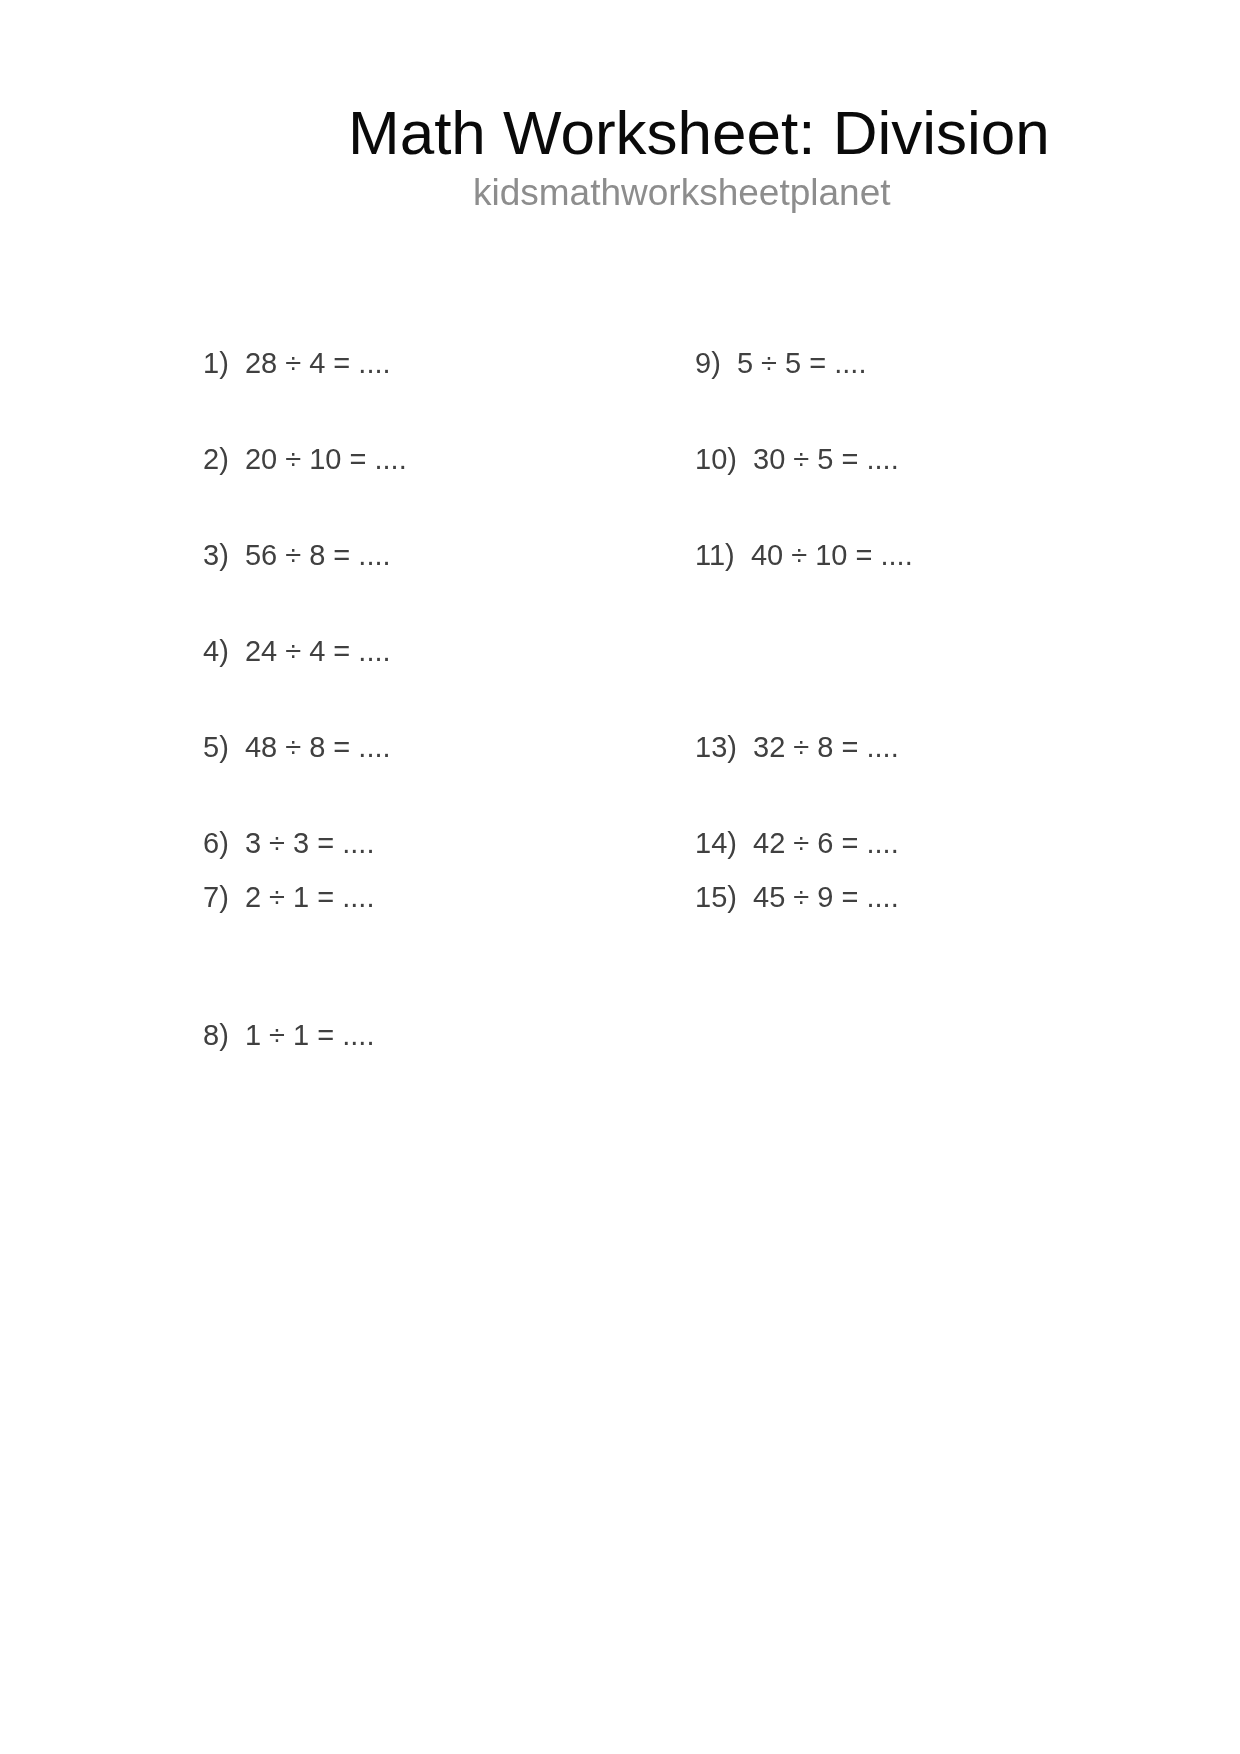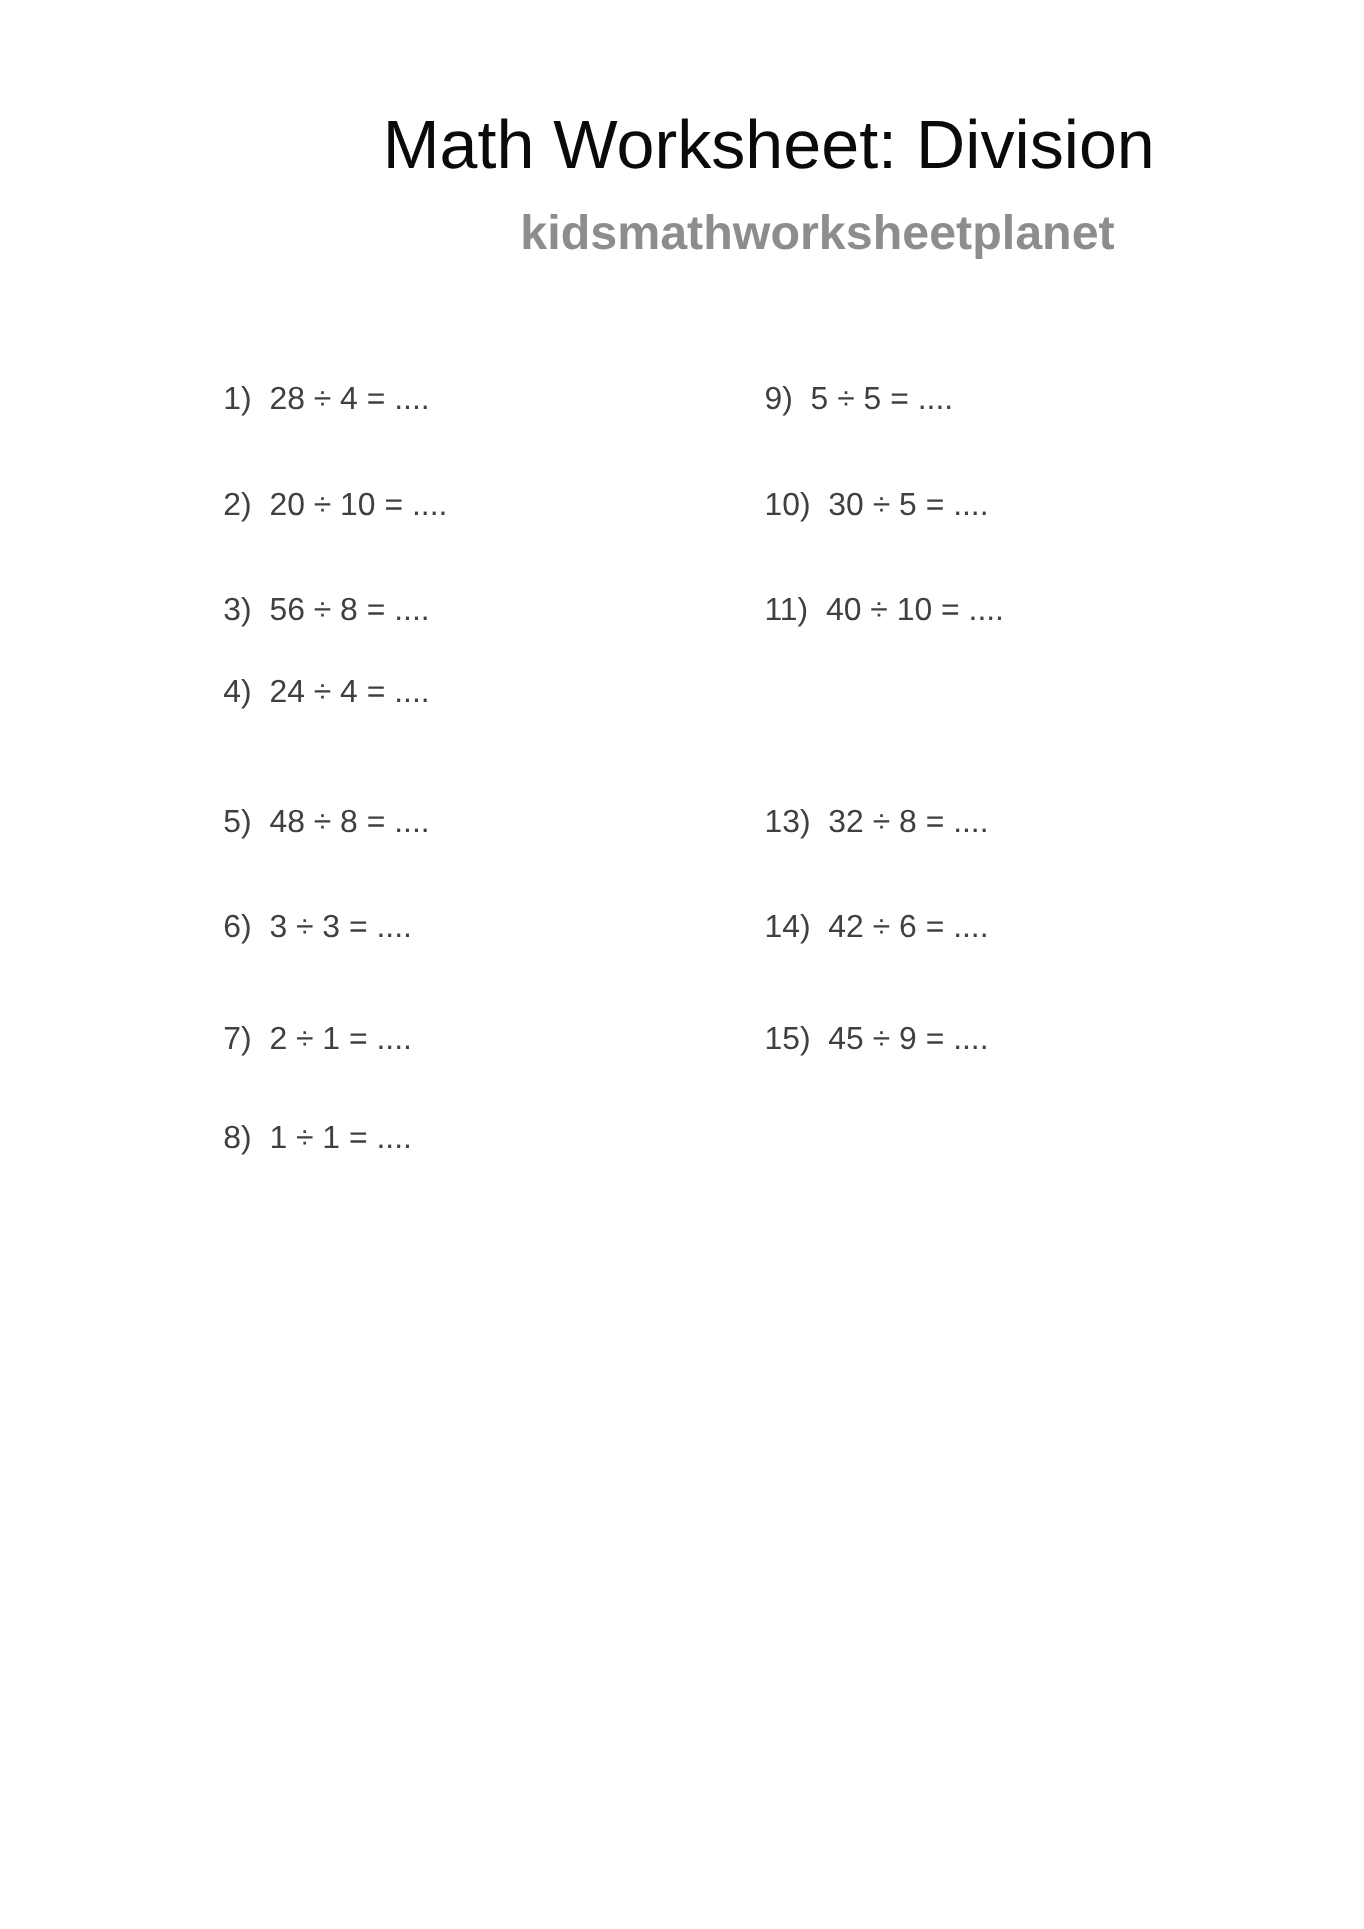--- a/index.html
+++ b/index.html
@@ -21,43 +21,42 @@
     left: 348px;
     top: 102px;
     font-size: 62px;
     line-height: 1;
     white-space: pre;
     color: #0a0a0a;
   }
   .subtitle {
     position: absolute;
     left: 473px;
-    top: 190px;
-    font-size: 44px;
+    top: 174px;
+    font-size: 37px;
     line-height: 1;
     white-space: pre;
     color: #8d8d8d;
-    font-weight: bold;
   }
   .problem {
     position: absolute;
     font-size: 29px;
     line-height: 1;
     white-space: pre;
     color: #404040;
   }
   .col-left  { left: 203px; }
   .col-right { left: 695px; }
   .row-1 { top: 349px; }
   .row-2 { top: 445px; }
   .row-3 { top: 541px; }
-  .row-4 { top: 615px; text-align: right; }
+  .row-4 { top: 637px; text-align: right; }
   .row-5 { top: 733px; }
   .row-6 { top: 829px; }
-  .row-7 { top: 931px; }
+  .row-7 { top: 883px; }
   .row-8 { top: 1021px; }
 </style>
 </head>
 <body>
 
 <div class="page">
 
   <div class="title">Math Worksheet: Division</div>
 
   <div class="subtitle">kidsmathworksheetplanet</div>

